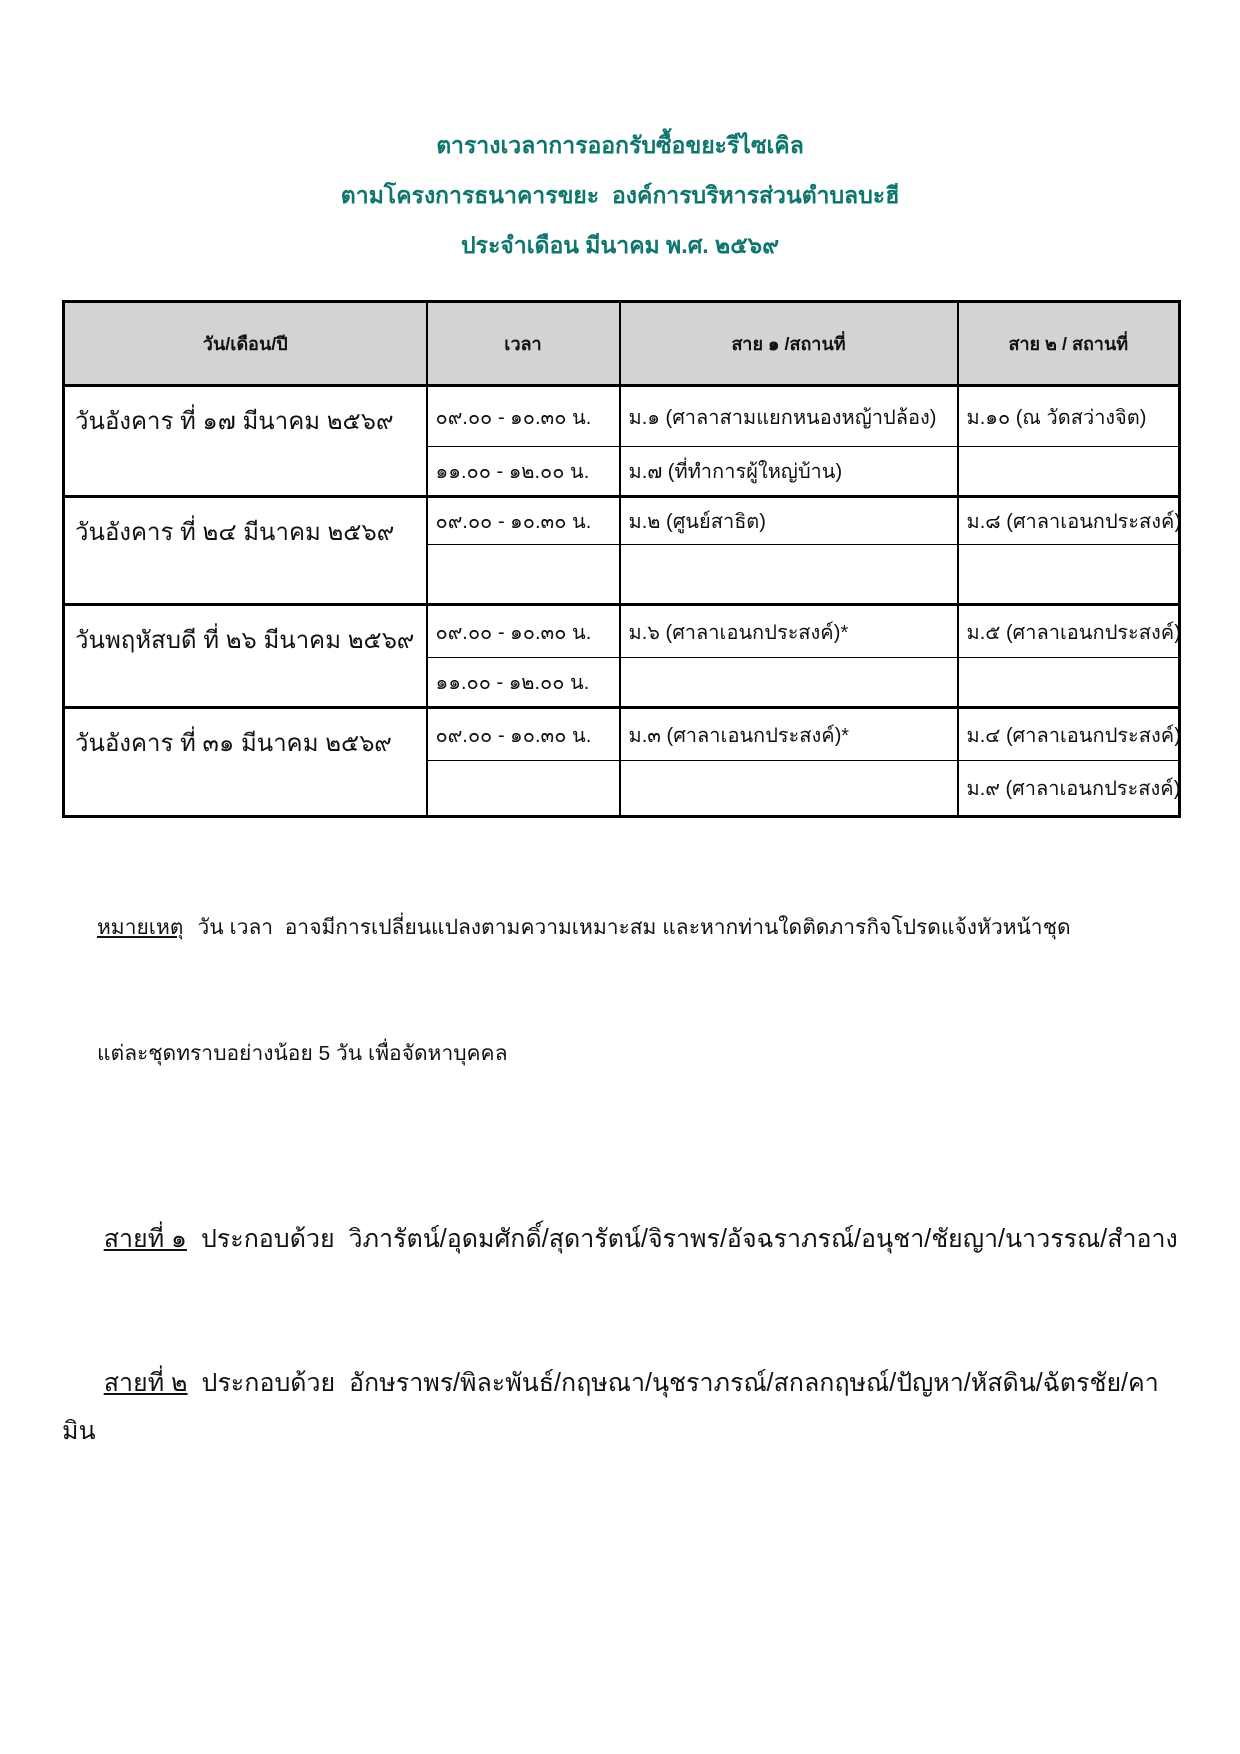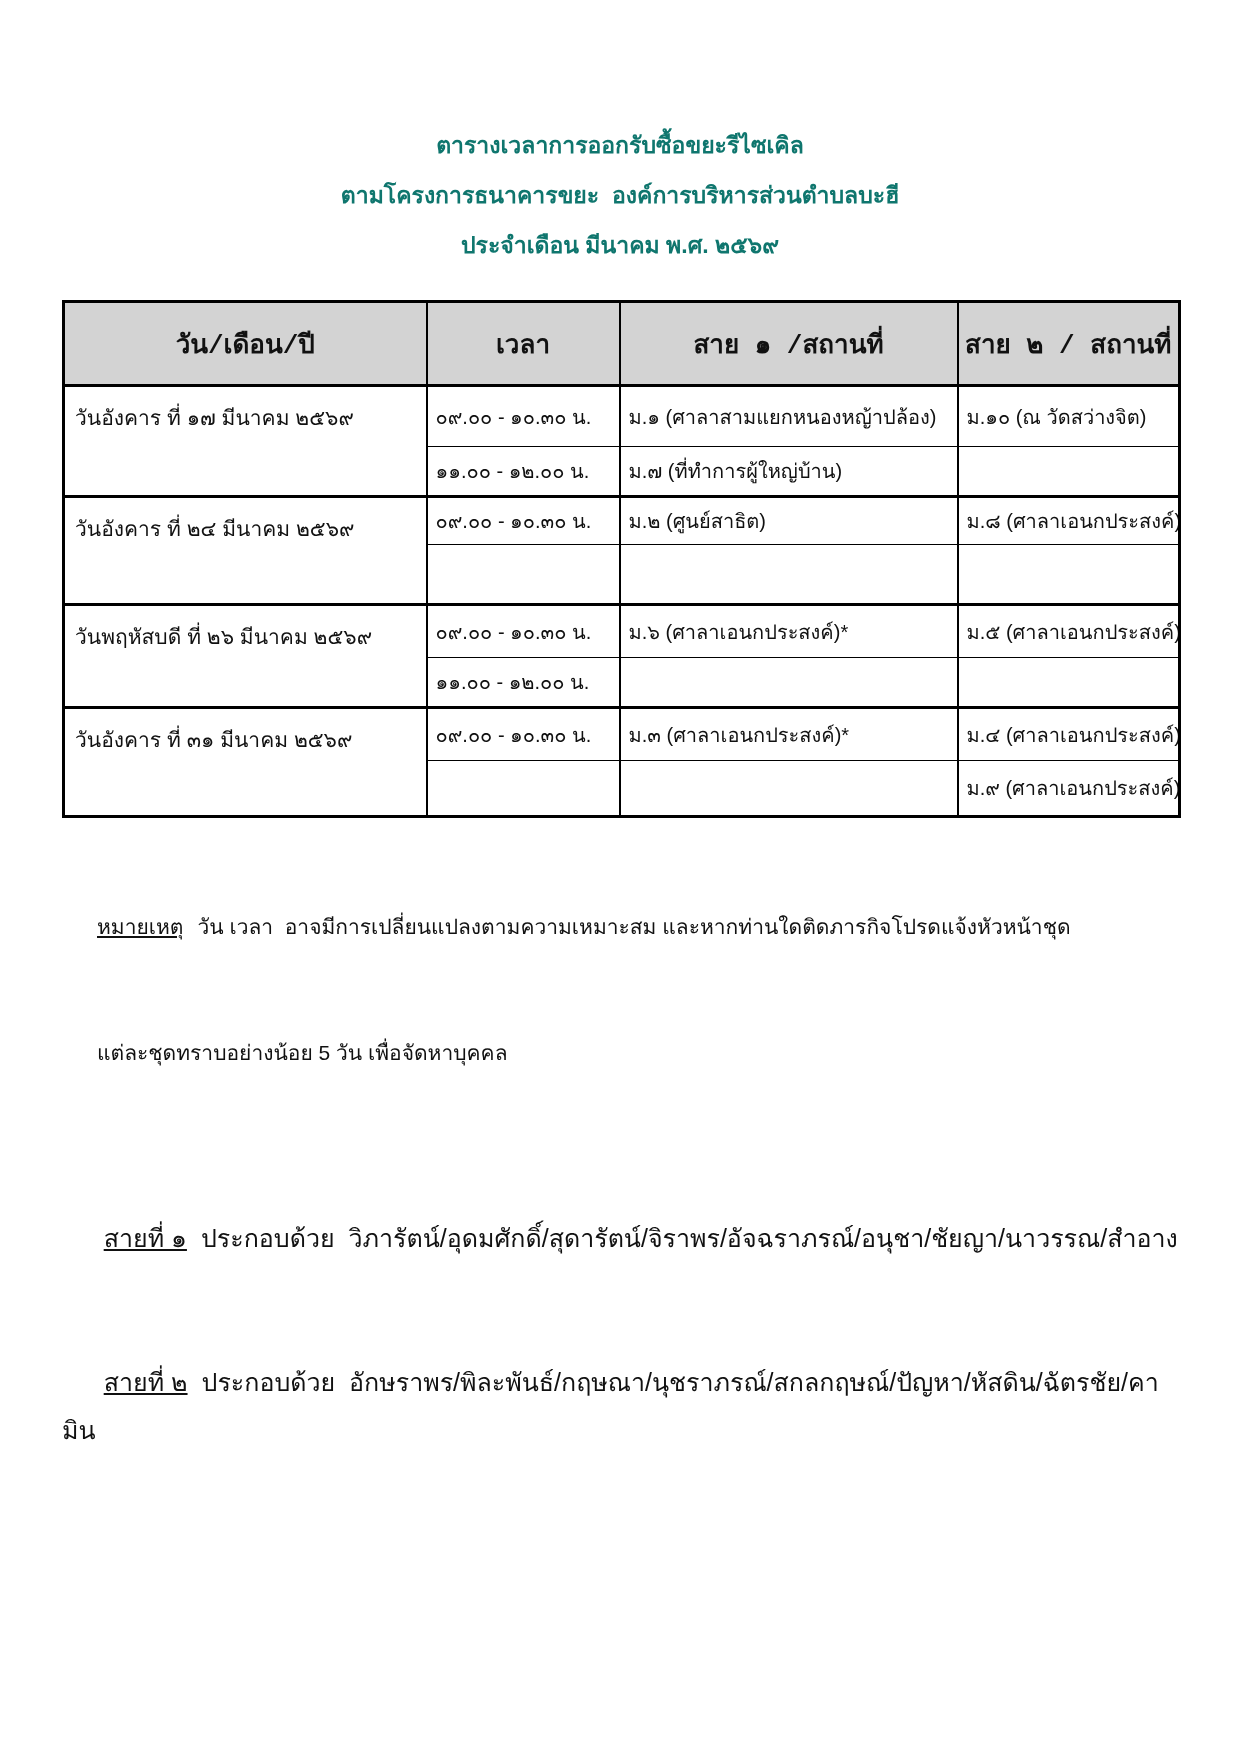--- a/index.html
+++ b/index.html
@@ -19,28 +19,27 @@
     border-collapse:collapse; table-layout:fixed;
     width:1116px; margin:30px 0 0 62px;
     border:3px solid #000;
   }
   table.schedule th, table.schedule td {
     border:1.5px solid #000;
     border-left-width:2px; border-right-width:2px;
     overflow:hidden; white-space:nowrap;
   }
   table.schedule th {
-    height:84px; font-size:26px; font-weight:bold;
+    height:84px; font-size:18px; font-weight:bold;
     text-align:center; vertical-align:middle;
     border-bottom-width:3px;
-    font-family:Liberation Mono, monospace;
   }
   tr.group-first td { border-top-width:3px; }
   td.date-cell {
-    vertical-align:top; padding:14px 16px 0 10px; font-size:21px;
+    vertical-align:top; padding:14px 16px 0 10px; font-size:24px;
   }
   td.time-cell, td.route-cell {
     vertical-align:middle; padding:2px 0 2px 8px; font-size:20px;
   }.h-61{height:61px}.h-50{height:50px}.h-48{height:48px}
   .h-60{height:60px}.h-53{height:53px}.h-56{height:56px}
   .notes { margin:46px 62px 0 62px; font-size:21px; }
   .notes-line { line-height:42px; white-space:pre-wrap; }
   .routes { margin:50px 62px 0 62px; font-size:25px; }
   .route-line { line-height:48px; white-space:pre-wrap; }
   .u-label {

